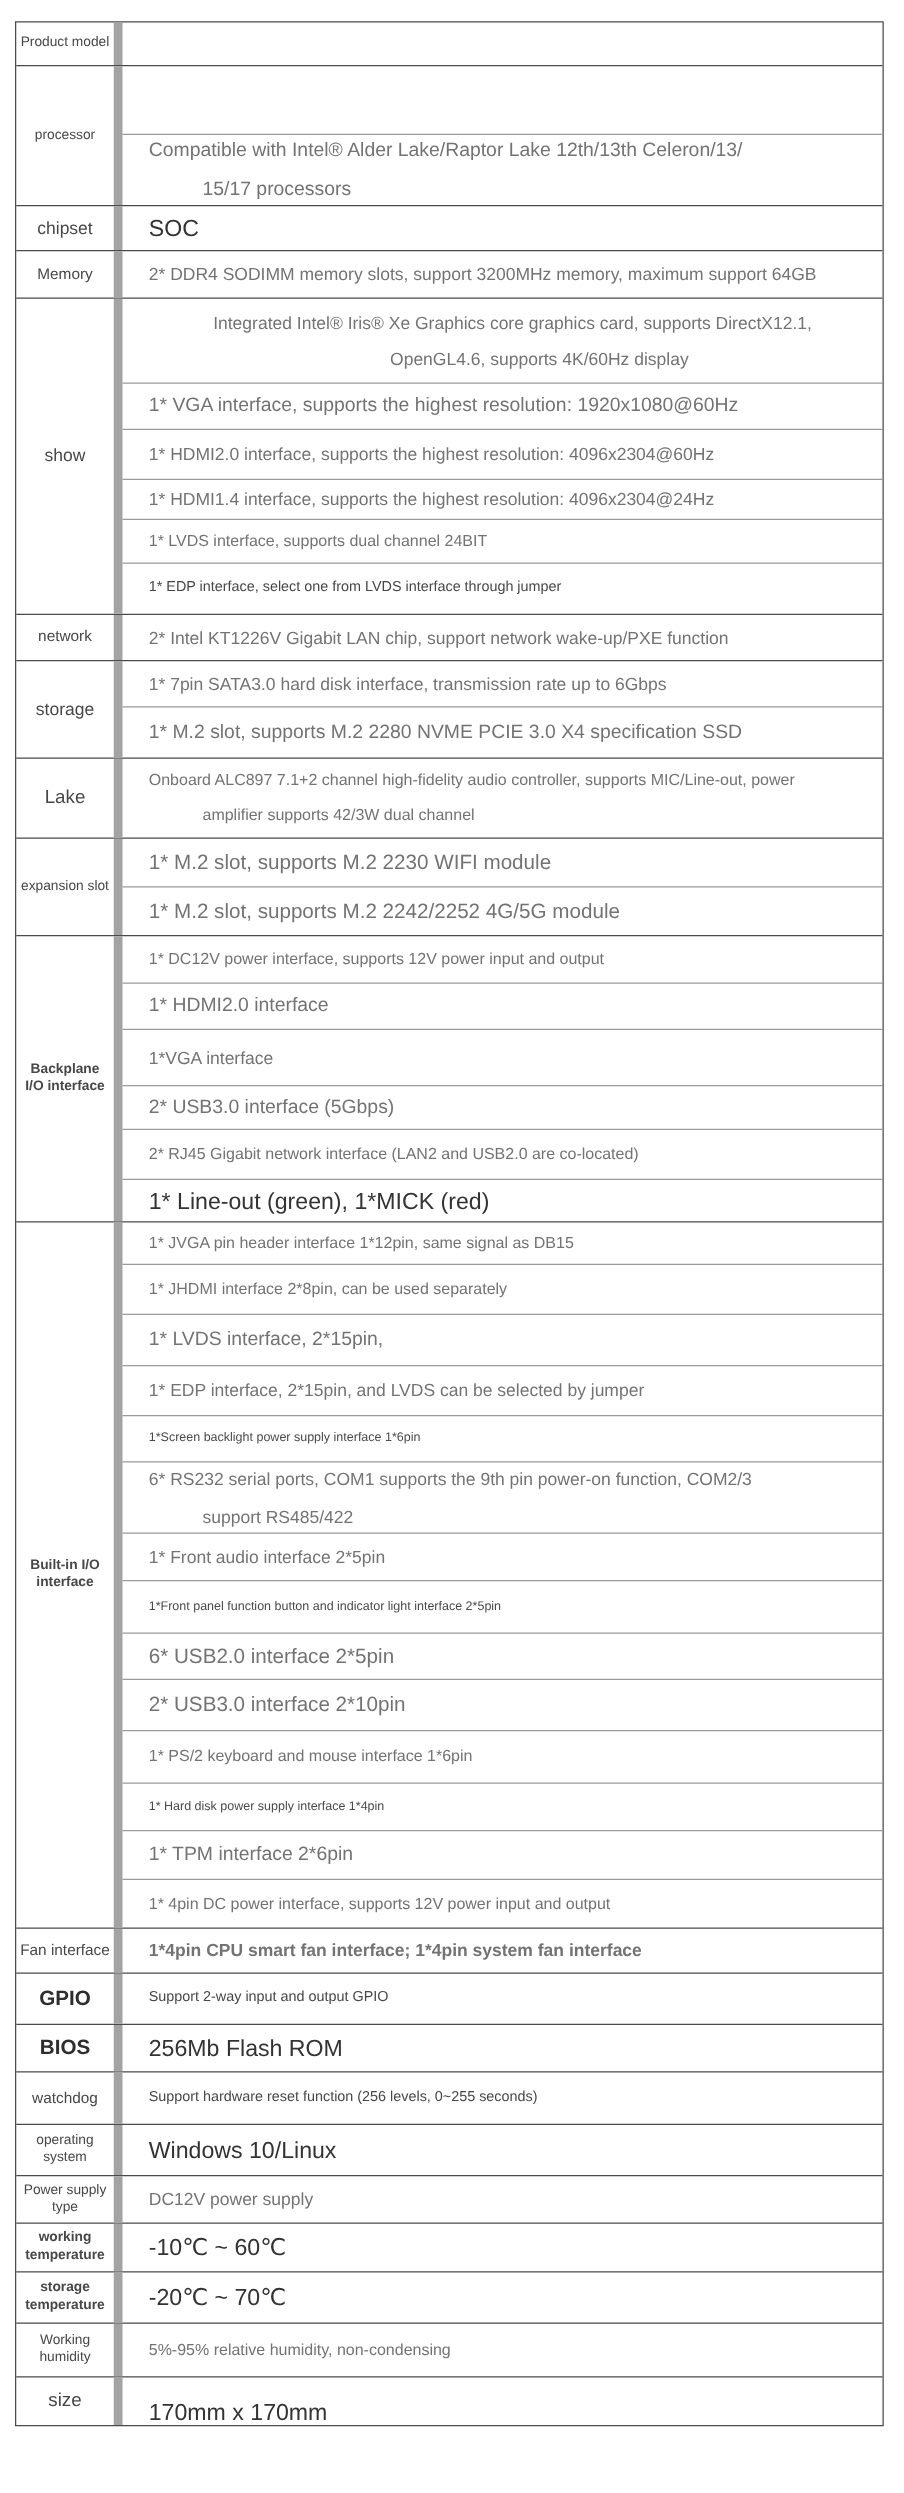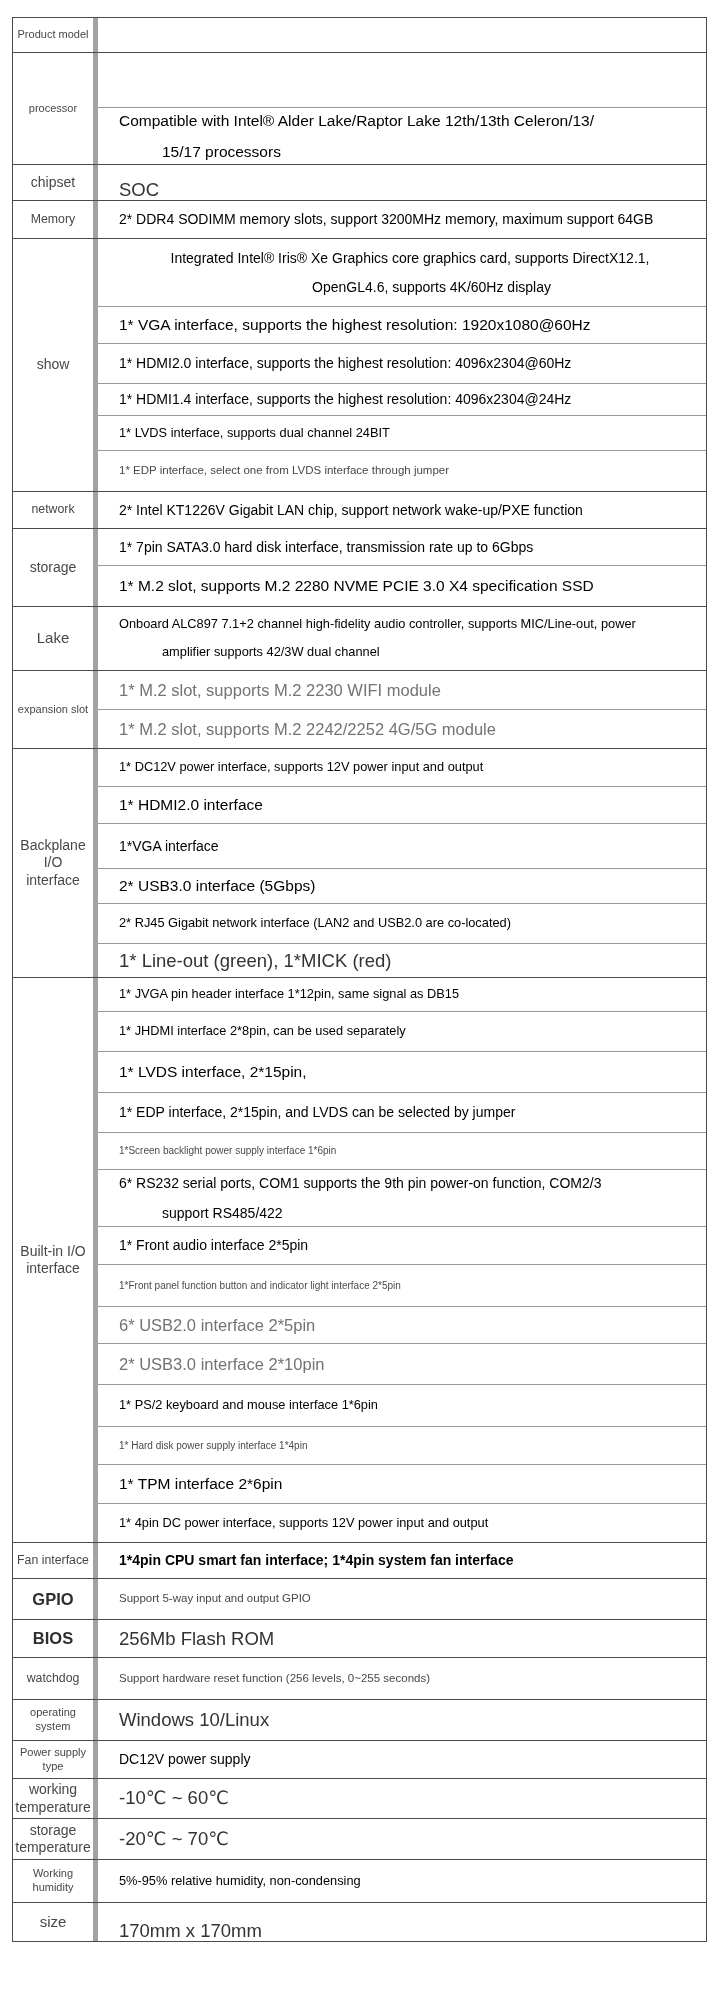--- a/index.html
+++ b/index.html
@@ -21,52 +21,52 @@
 
   .section {
     display: flex;
     border-bottom: 1px solid #4a4a4a;
   }
   .section:last-child { border-bottom: none; }
 
   .label-cell {
     flex: 0 0 85px;
     width: 85px;
-    border-right: 5px solid #a3a3a3;
+    border-right: 7px solid #a3a3a3;
     display: flex;
     align-items: center;
     justify-content: center;
     text-align: center;
     color: #474747;
     padding: 2px 3px;
     line-height: 1.25;
   }
   
-  .lab-xs { font-size: 14px; }
+  .lab-xs { font-size: 11px; font-weight: bold; }
   .lab-s  { font-size: 11px; }
   .lab-sm { font-size: 12.3px; }
   .lab-m  { font-size: 14px; }
   .lab-l  { font-size: 15px; }
   .lab-b  { font-size: 16.5px; font-weight: bold; color: #2e2e2e; }
 
   .value-col {
     flex: 1 1 auto;
     display: flex;
     flex-direction: column;
     min-width: 0;
   }
 
   .value-row {
     display: flex;
     flex-direction: column;
     justify-content: center;
     padding-left: 21px;
     padding-right: 5px;
     border-bottom: 1px solid #9a9a9a;
-    color: #000000;
+    color: #737373;
     line-height: 1.15;
     overflow: hidden;
   }
   .value-row:last-child { border-bottom: none; }
 
   .line { white-space: nowrap; }
   .line + .line { margin-top: 13px; margin-left: 43px; }
 
   
   .v-xs { font-size: 10px;   color: #4a4a4a; }
@@ -95,21 +95,21 @@
         <div class="value-row v-ml" style="height: 56px;">
           <div class="line">Compatible with Intel® Alder Lake/Raptor Lake 12th/13th Celeron/13/</div>
           <div class="line">15/17 processors</div>
         </div>
       </div>
   </div>
 
   <div class="section">
     <div class="label-cell lab-m">chipset</div>
     <div class="value-col">
-        <div class="value-row v-xl" style="height: 35px; justify-content: flex-end;">
+        <div class="value-row v-xl" style="height: 35px;">
           <div class="line">SOC</div>
         </div>
       </div>
   </div>
 
   <div class="section">
     <div class="label-cell lab-sm">Memory</div>
     <div class="value-col">
         <div class="value-row v-m" style="height: 37px;">
           <div class="line">2* DDR4 SODIMM memory slots, support 3200MHz memory, maximum support 64GB</div>
@@ -264,21 +264,21 @@
         <div class="value-row v-m" style="height: 35px; font-weight: bold;">
           <div class="line">1*4pin CPU smart fan interface; 1*4pin system fan interface</div>
         </div>
       </div>
   </div>
 
   <div class="section">
     <div class="label-cell lab-b">GPIO</div>
     <div class="value-col">
         <div class="value-row v-s" style="height: 40px;">
-          <div class="line">Support 5-way input and output GPIO</div>
+          <div class="line">Support 2-way input and output GPIO</div>
         </div>
       </div>
   </div>
 
   <div class="section">
     <div class="label-cell lab-b">BIOS</div>
     <div class="value-col">
         <div class="value-row v-xl" style="height: 37px;">
           <div class="line">256Mb Flash ROM</div>
         </div>

